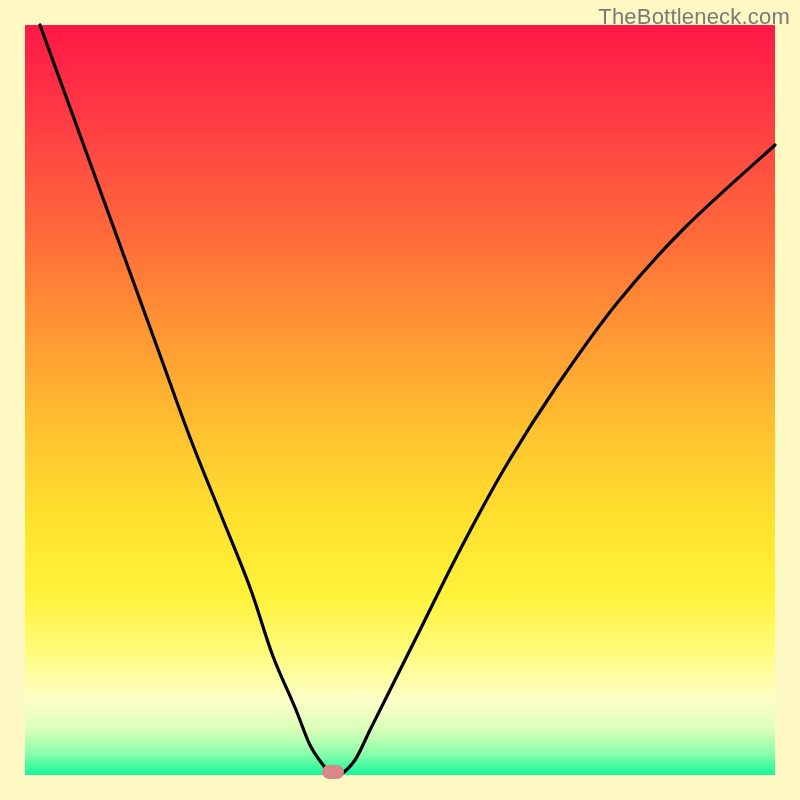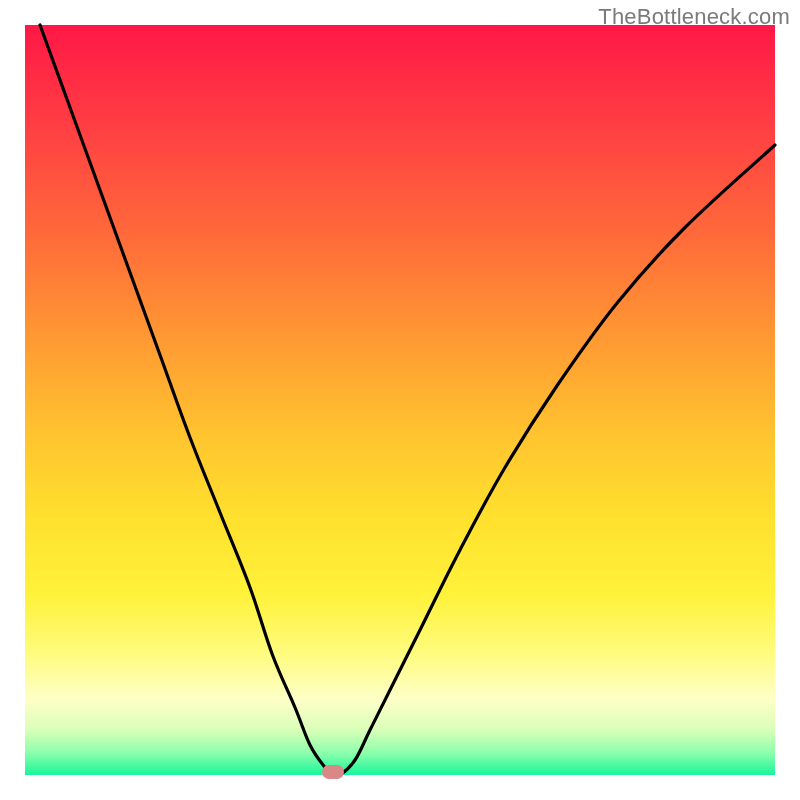--- a/index.html
+++ b/index.html
@@ -10,21 +10,21 @@
     background: #000;
     overflow: hidden;
     font-family: Arial, Helvetica, sans-serif;
   }
   .frame {
     position: absolute;
     left: 0;
     top: 0;
     width: 800px;
     height: 800px;
-    background: #ffffff;
+    background: #fef9c3;
   }
   .plot-area {
     position: absolute;
     left: 25px;
     top: 25px;
     width: 750px;
     height: 750px;
     
     background: linear-gradient(to bottom,
       #ff1846 0%,

